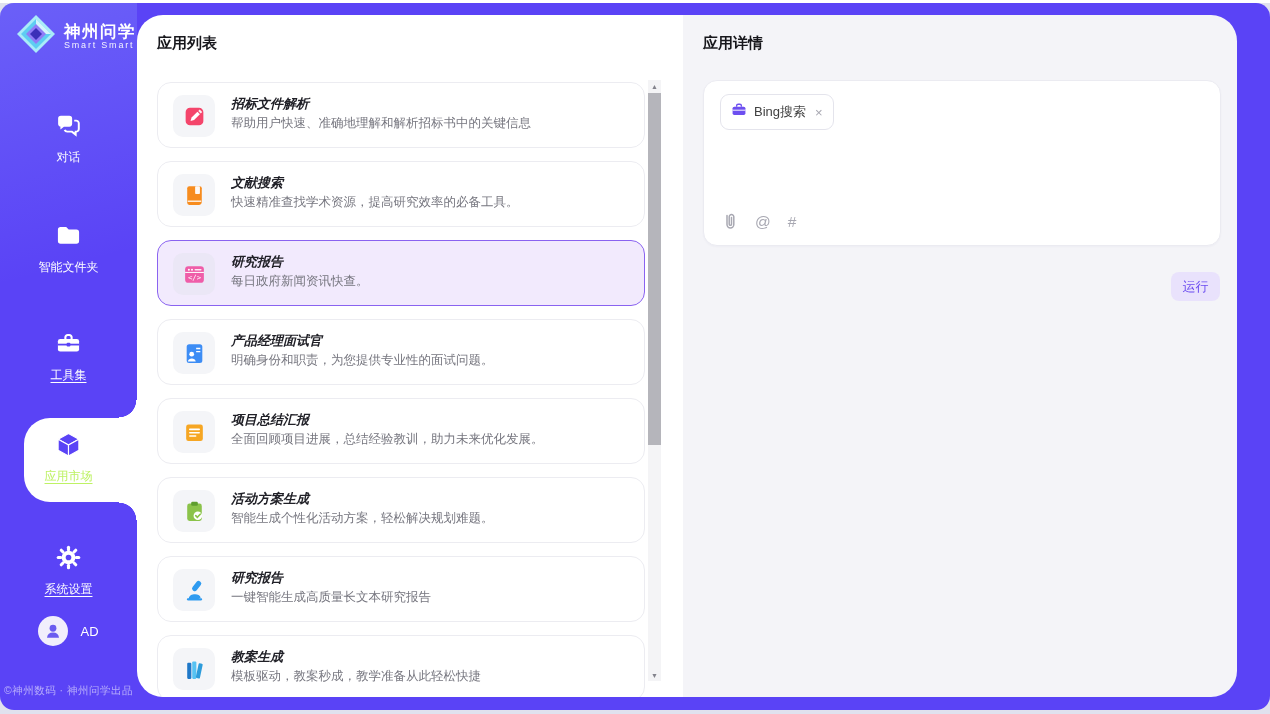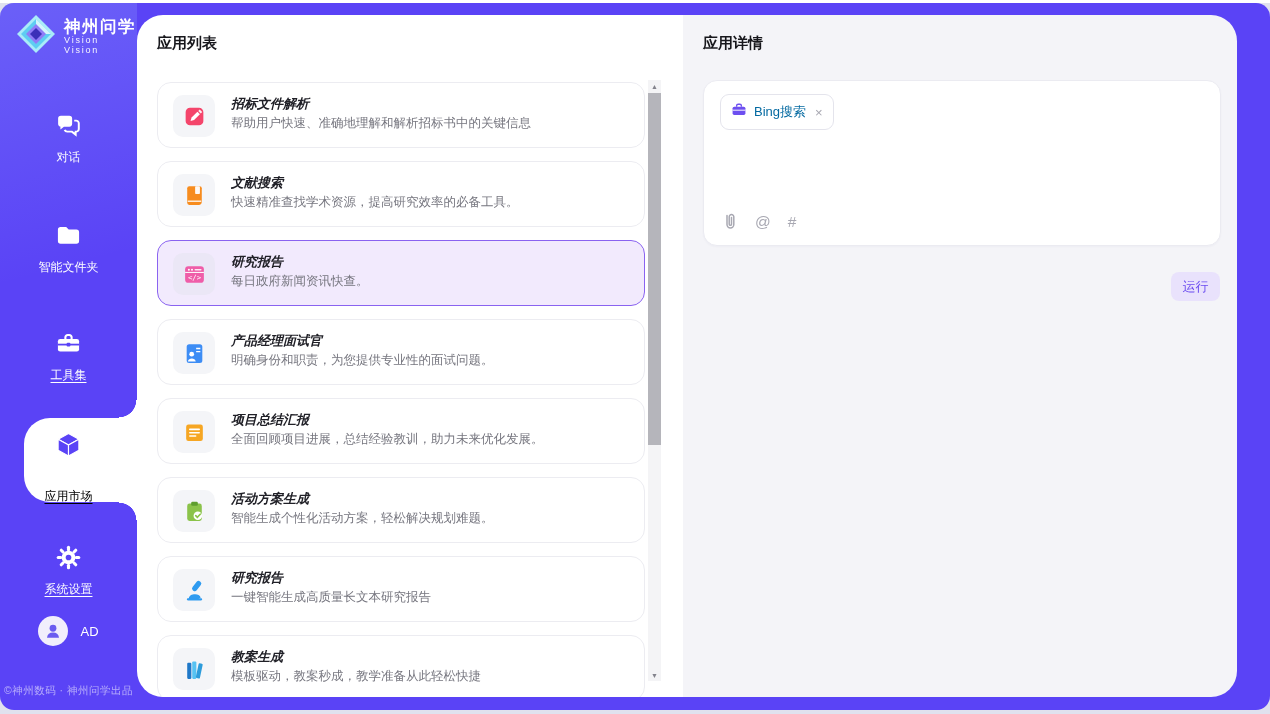--- a/index.html
+++ b/index.html
@@ -16,21 +16,21 @@
   .logo { position:absolute; left:16px; top:11px; display:flex; align-items:center; gap:8px; }
   .brand-name { color:#fff; font-size:16.5px; font-weight:bold; letter-spacing:1.5px; line-height:1.15; }
   .brand-sub { color:rgba(255,255,255,.92); font-size:9px; letter-spacing:1.8px; }
   .nav { position:absolute; left:0; width:137px; display:flex; flex-direction:column; align-items:center; gap:6px; cursor:pointer; z-index:3; }
   .nav-label { color:#fff; font-size:12px; }
   .u { text-decoration:underline; text-underline-offset:3px; text-decoration-thickness:1px; }
   .nav-bubble { position:absolute; left:24px; right:0; top:415px; height:84px; background:#fff; border-radius:26px 0 0 26px; z-index:2; }
   .notch { position:absolute; right:0; width:18px; height:18px; z-index:2; }
   .notch-top { top:397px; background:radial-gradient(circle 18px at 0 0, #5a43f6 17px, #fff 17.5px); }
   .notch-bottom { top:499px; background:radial-gradient(circle 18px at 0 100%, #5a43f6 17px, #fff 17.5px); }
-  .nav.selected .nav-label { color:#000000;margin-top:20px; }
+  .nav.selected .nav-label { color:#bef264; }
   .user-row { position:absolute; left:0; top:613px; width:137px; display:flex; align-items:center; justify-content:center; gap:12px; cursor:pointer; }
   .avatar { width:30px; height:30px; border-radius:50%; background:#f1eefc; display:flex; align-items:center; justify-content:center; }
   .user-initials { color:#fff; font-size:13px; }
   .side-footer { position:absolute; left:0; top:681px; width:137px; text-align:center; color:rgba(255,255,255,.55); font-size:10.5px; letter-spacing:.5px; }
 
   
   .content { position:absolute; left:137px; top:12px; right:33px; bottom:13px; border-radius:26px; overflow:hidden; display:flex; z-index:1; }
   .panel-list { width:546px; background:#fff; position:relative; flex:none; }
   .panel-detail { flex:1; background:#f4f4f8; position:relative; }
   .panel-title { position:absolute; left:20px; top:19px; font-size:15px; font-weight:bold; color:#17171c; }
@@ -50,21 +50,21 @@
   .sbar-arrow { position:absolute; left:0; width:13px; height:12px; font-size:7px; color:#83838c;
     display:flex; align-items:center; justify-content:center; cursor:pointer; }
   .sbar-up { top:0; } .sbar-down { bottom:0; }
   .sbar-thumb { position:absolute; left:0; top:13px; width:13px; height:352px; background:#b5b5bb; cursor:pointer; }
 
   
   .detail-card { position:absolute; left:20px; top:65px; width:518px; height:166px; background:#fff;
     border:1px solid #ebebf1; border-radius:14px; box-shadow:0 1px 2px rgba(40,40,80,.03); }
   .tool-tag { position:absolute; left:16px; top:13px; display:inline-flex; align-items:center; gap:7px;
     padding:7px 10px; border:1px solid #e4e4ec; border-radius:9px; background:#fff; cursor:pointer; }
-  .tool-tag-label { font-size:13px; color:#0369a1; }
+  .tool-tag-label { font-size:13px; color:#404040; }
   .tag-close { font-size:13px; color:#a6a6b0; margin-left:2px; cursor:pointer; line-height:1; }
   .query-text { position:absolute; left:18px; top:66px; font-size:13px; color:#55555f; width:480px; }
   .composer-icons { position:absolute; left:18px; bottom:13px; display:flex; align-items:center; gap:17px; }
   .cicon { color:#a8a8b2; font-size:15.5px; cursor:pointer; display:flex; align-items:center; }
   .run-btn { position:absolute; right:17px; top:257px; width:49px; height:29px; background:#e9e2fc; color:#6b4cf0;
     font-size:13px; border:none; border-radius:8px; cursor:pointer; display:flex; align-items:center; justify-content:center;
     font-family:inherit;text-align:right; }
 </style>
 </head>
 <body>
@@ -77,21 +77,21 @@
         <svg width="40" height="40" viewBox="0 0 40 40">
           <polygon points="20,1 39,20 20,39 1,20" fill="#a9ecf8"></polygon>
           <polygon points="20,5 35,20 20,35 5,20" fill="#5ecdf2"></polygon>
           <polygon points="20,5 35,20 20,20" fill="#e8fbff" opacity=".85"></polygon>
           <polygon points="20,10 30,20 20,30 10,20" fill="#8f7cf7"></polygon>
           <polygon points="20,14 26,20 20,26 14,20" fill="#3b2fb8"></polygon>
         </svg>
       </span>
       <span>
         <div class="brand-name">神州问学</div>
-        <div class="brand-sub">Vision Vision</div>
+        <div class="brand-sub">Smart Smart</div>
       </span>
     </div>
 
     <div class="nav" style="top:109px">
       <span>
         <svg width="27" height="27" viewBox="0 0 26 26">
           <path d="M3 6.2A2.7 2.7 0 0 1 5.7 3.5h8.1a2.7 2.7 0 0 1 2.7 2.7v5.2a2.7 2.7 0 0 1-2.7 2.7H8.6l-3.4 2.8v-2.8h.5A2.7 2.7 0 0 1 3 11.4z" fill="#fff"></path>
           <path d="M18.5 8.3h1.8a2.6 2.6 0 0 1 2.6 2.6v5.4a2.6 2.6 0 0 1-2.6 2.6h-.4v2.9l-3.6-2.9h-4.6a2.6 2.6 0 0 1-2.4-1.6" fill="none" stroke="#fff" stroke-width="1.9"></path>
         </svg>
       </span>

